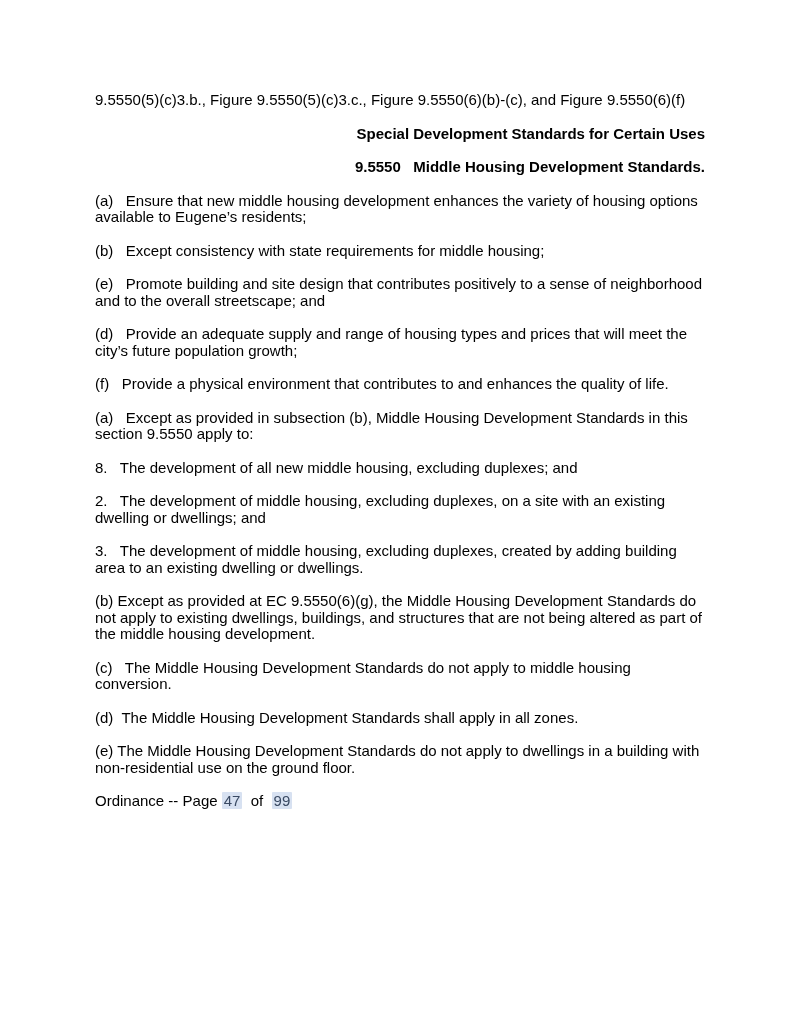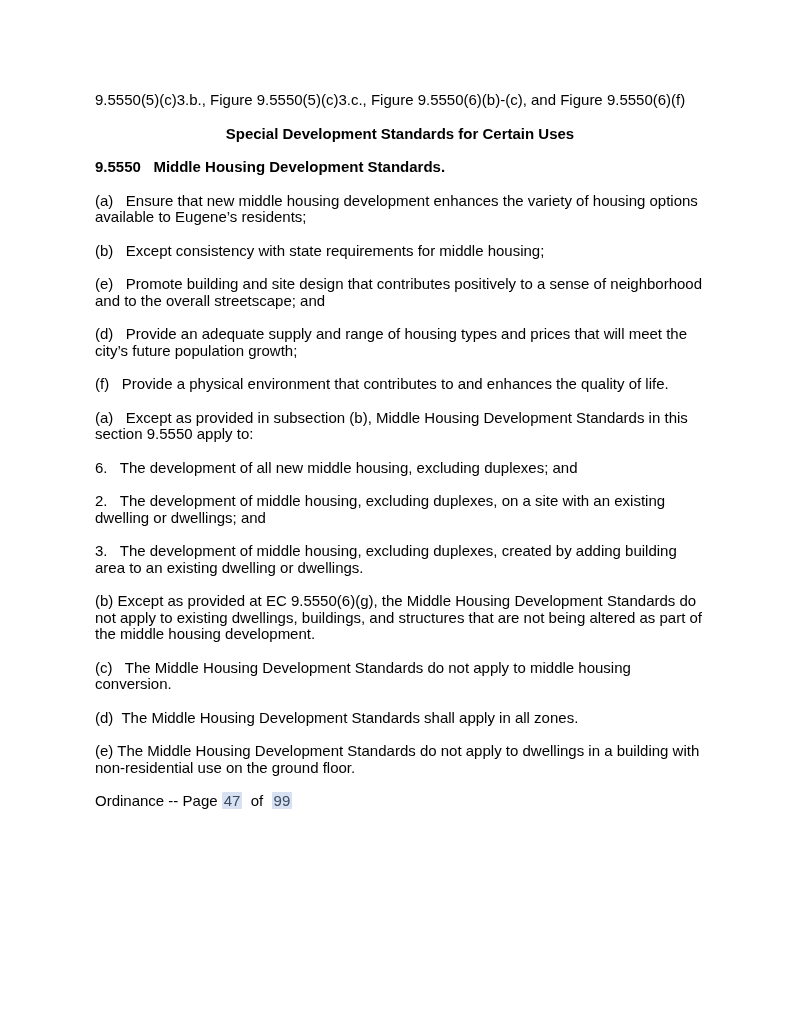--- a/index.html
+++ b/index.html
@@ -16,21 +16,21 @@
     height: 1035px;
     padding: 92px 95px 0 95px;
     font-size: 15px;
     line-height: 16.5px;
   }
   .page p {
     white-space: pre-wrap;
     margin: 0 0 17px 0;
   }
   .center { text-align: center; }
-  .bold { font-weight: bold; }
+  .bold { font-weight: bold; text-align: right; }
   .it { font-style: italic; }
   .l1 { margin-left: 28px; }
   .l2 { margin-left: 56px; }
   .footer { margin-top: 20px; }
   .field {
     background: #d7e1f1;
     color: #3a4a63;
     padding: 0 2px;
     border-radius: 1px;
   }
@@ -55,21 +55,21 @@
 
   <p class="l1">(e)   Promote building and site design that contributes positively to a sense of neighborhood and to the overall streetscape; and</p>
 
   <p class="l1">(d)   Provide an adequate supply and range of housing types and prices that will meet the city’s future population growth;</p>
 
   <p class="l1">(f)   Provide a physical environment that contributes to and enhances the quality of life.</p>
 
 
   <p class="l1">(a)   Except as provided in subsection (b), Middle Housing Development Standards in this section 9.5550 apply to:</p>
 
-  <p class="l2">6.   The development of all new middle housing, excluding duplexes; and</p>
+  <p class="l2">8.   The development of all new middle housing, excluding duplexes; and</p>
 
   <p class="l2">2.   The development of middle housing, excluding duplexes, on a site with an existing dwelling or dwellings; and</p>
 
   <p class="l2">3.   The development of middle housing, excluding duplexes, created by adding building area to an existing dwelling or dwellings.</p>
 
   <p class="l1">(b) Except as provided at EC 9.5550(6)(g), the Middle Housing Development Standards do not apply to existing dwellings, buildings, and structures that are not being altered as part of the middle housing development.</p>
 
   <p class="l1">(c)   The Middle Housing Development Standards do not apply to middle housing conversion.</p>
 
   <p class="l1">(d)  The Middle Housing Development Standards shall apply in all zones.</p>

